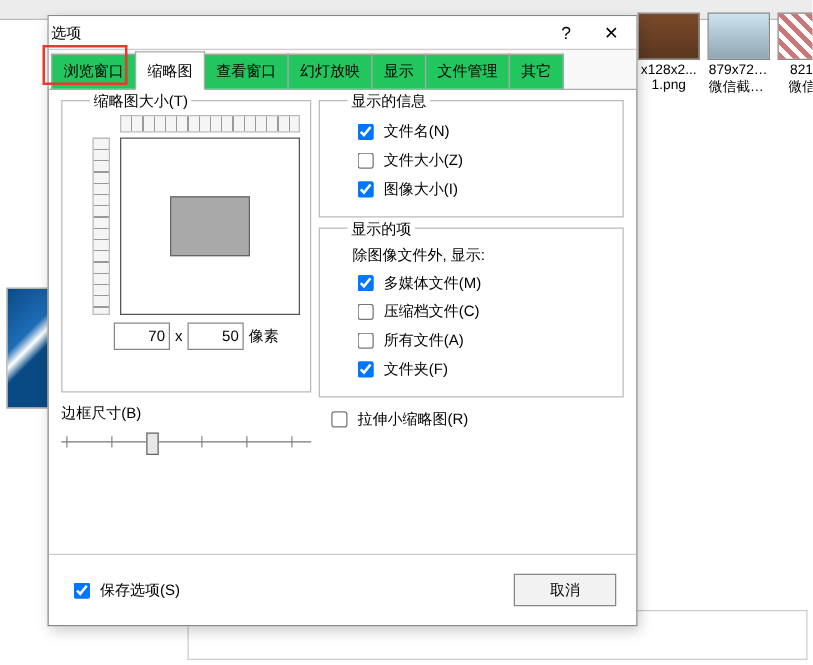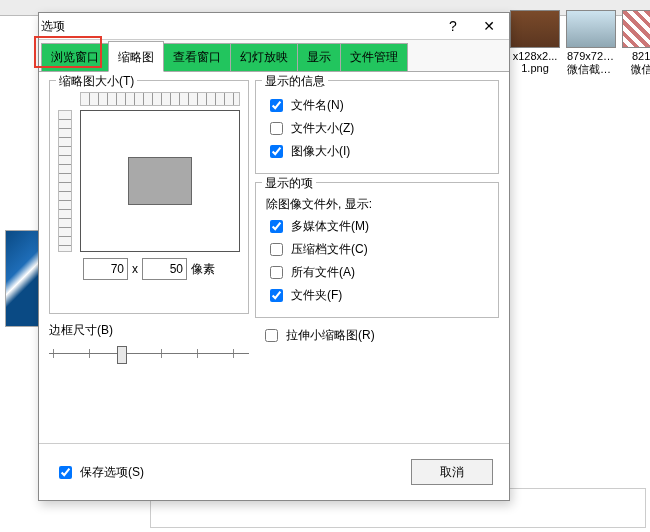--- a/index.html
+++ b/index.html
@@ -108,20 +108,21 @@
   .content {
     display: flex;
     padding: 8px 10px 0 10px;
     gap: 6px;
   }
   .left-col { flex: 0 0 200px; }
   .right-col { flex: 1; }
   .fieldset {
     border: 1px solid #bbb;
     margin-bottom: 8px;
+    padding-left: 16px;
   }
   .fieldset .legend {
     position: relative;
     top: -8px;
     left: 6px;
     background: #fff;
     padding: 0 3px;
     display: inline-block;
     font-size: 12px;
   }
@@ -266,20 +267,21 @@
     <div class="ctl">✕</div>
   </div>
 
   <div class="tabs">
     <div class="tab">浏览窗口</div>
     <div class="tab active">缩略图</div>
     <div class="tab">查看窗口</div>
     <div class="tab">幻灯放映</div>
     <div class="tab">显示</div>
     <div class="tab">文件管理</div>
+    <div class="tab">其它</div>
   </div>
 
   <div class="content">
 
     <div class="left-col">
       <div class="fieldset" style="height: 232px;">
         <span class="legend">缩略图大小(T)</span>
         <div class="body">
           <div class="ruler-h"></div>
           <div class="preview-row">

